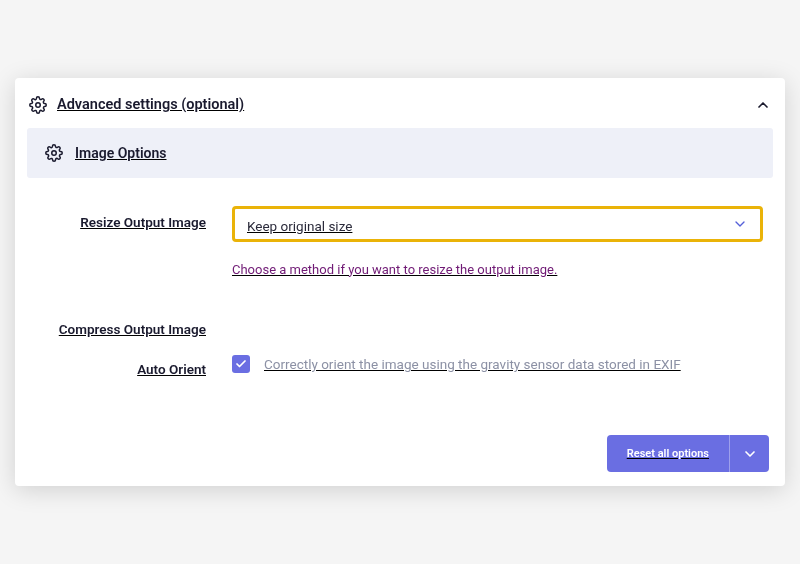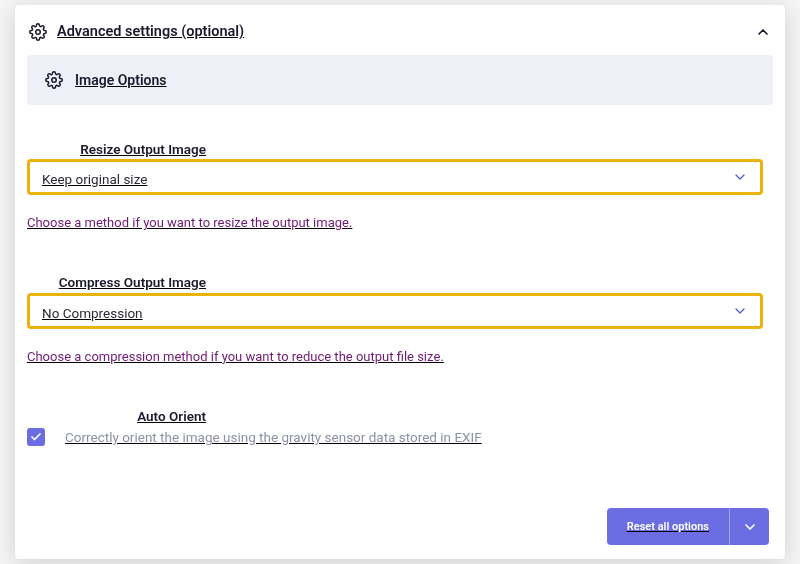--- a/index.html
+++ b/index.html
@@ -57,21 +57,20 @@
   }
   .section .gear { width:18px; height:18px; stroke:#1a1a2e; }
   .section-title {
     font-weight: 600;
     font-size: 14px;
     color: #1a1a2e;
   }
   .form-row {
     display: flex;
     padding: 10px 0 4px 0;
-    flex-direction: column;
   }
   .label-col {
     width: 205px;
     text-align: right;
     padding-right: 26px;
     padding-top: 6px;
   }
   .label-col .label {
     font-weight: 600;
     font-size: 13.5px;
@@ -102,21 +101,21 @@
   }
   .help {
     color: #701a75;
     font-size: 13px;
     margin-top: 20px;
     margin-bottom: 22px;
   }
   .check-row {
     display: flex;
     align-items: center;
-    gap: 20px;
+    gap: 14px;
     padding-top: 2px;
     padding-bottom: 26px;
   }
   .checkbox {
     width: 18px;
     height: 18px;
     background: #6a6ee2;
     border-radius: 3px;
     display: flex;
     align-items: center;
@@ -190,29 +189,20 @@
         <svg class="chev chev-down" viewBox="0 0 24 24" fill="none" stroke="#5560d8" stroke-width="2" stroke-linecap="round" stroke-linejoin="round">
             <polyline points="6 9 12 15 18 9"></polyline>
           </svg>
       </div>
       <div class="help">Choose a method if you want to resize the output image.</div>
     </div>
   </div>
 
   <div class="form-row">
     <div class="label-col"><span class="label">Compress Output Image</span></div>
-    <div class="input-col">
-      <div class="select">
-        <span>No Compression</span>
-        <svg class="chev chev-down" viewBox="0 0 24 24" fill="none" stroke="#5560d8" stroke-width="2" stroke-linecap="round" stroke-linejoin="round">
-            <polyline points="6 9 12 15 18 9"></polyline>
-          </svg>
-      </div>
-      <div class="help">Choose a compression method if you want to reduce the output file size.</div>
-    </div>
   </div>
 
   <div class="form-row">
     <div class="label-col"><span class="label">Auto Orient</span></div>
     <div class="input-col">
       <div class="check-row">
         <div class="checkbox">
           <svg width="12" height="12" viewBox="0 0 24 24" fill="none" stroke="#fff" stroke-width="3.5" stroke-linecap="round" stroke-linejoin="round">
               <polyline points="20 6 9 17 4 12"></polyline>
             </svg>

